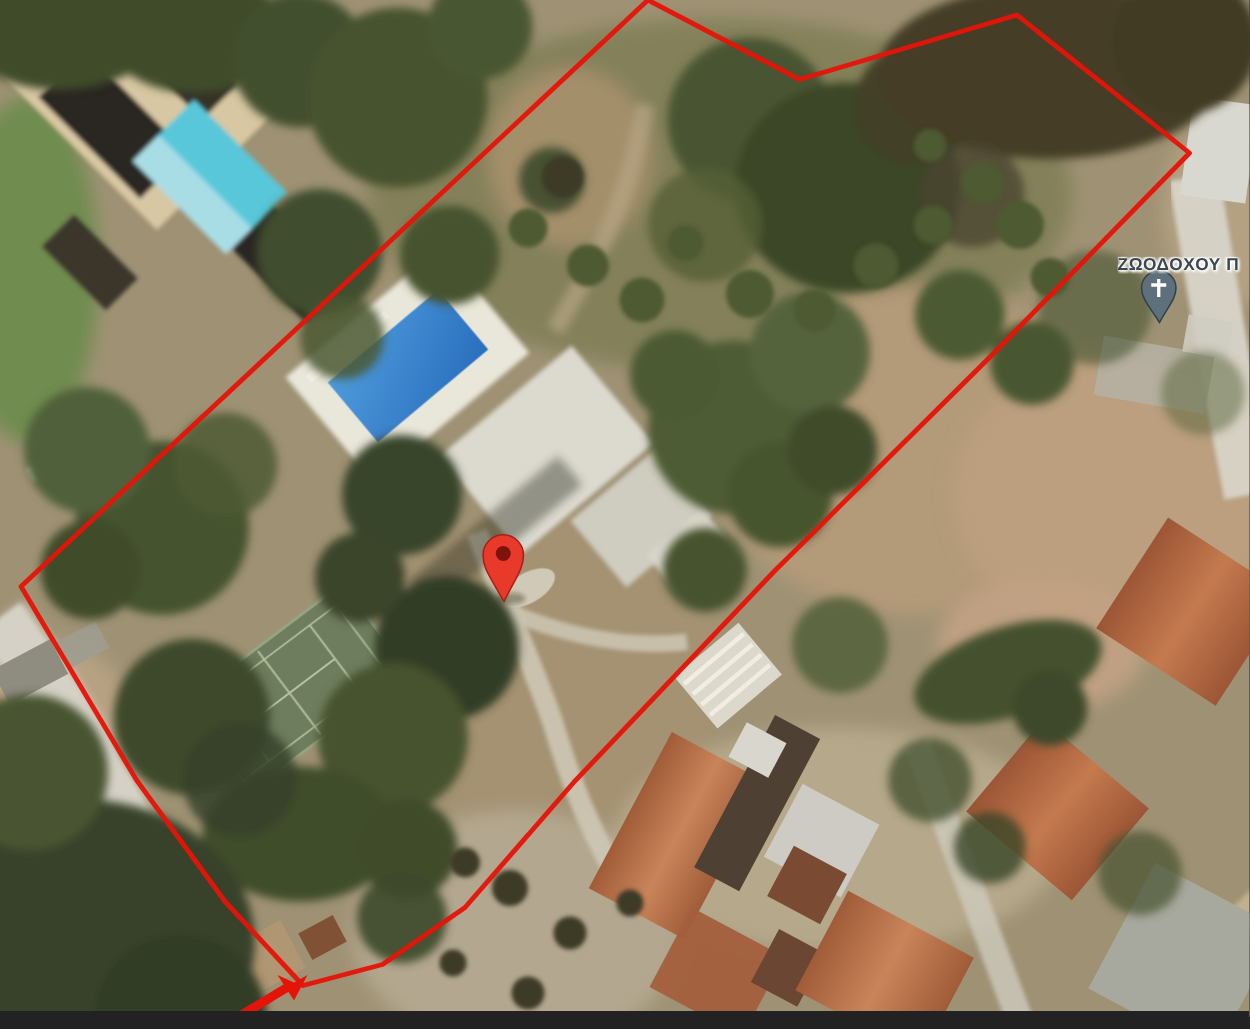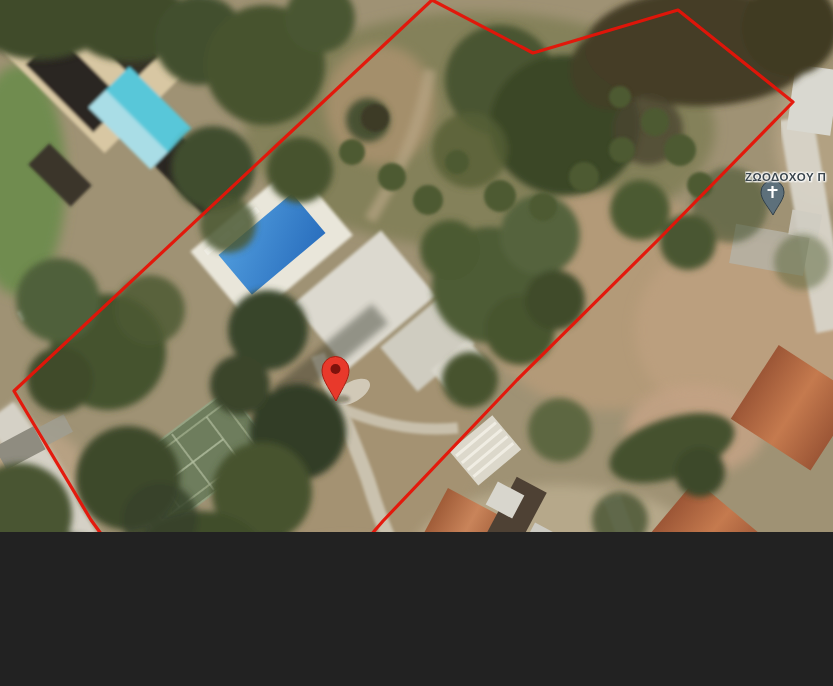--- a/index.html
+++ b/index.html
@@ -1,16 +1,16 @@
 <!DOCTYPE html>
 <html><head>
 <meta charset="utf-8">
 <style>
   html,body{margin:0;padding:0;background:#222;}
-  #stage{position:relative;width:833px;height:532px;overflow:hidden;
+  #stage{position:relative;width:833px;height:674px;overflow:hidden;
          font-family:"Liberation Sans",sans-serif;background:#a2957);}
   #stage{background:#a29575;}
   #basesvg{position:absolute;left:0;top:0;display:block;}
   .street-label{position:absolute;left:745px;top:171px;width:92px;
     font-size:11.5px;font-weight:bold;letter-spacing:.4px;color:#3b464e;
     white-space:nowrap;overflow:hidden;
     text-shadow:0 0 2px #fff,0 0 2px #fff,0 0 3px #fff,1px 1px 2px #fff,-1px -1px 2px #fff;}
 </style>
 </head>
 <body>

